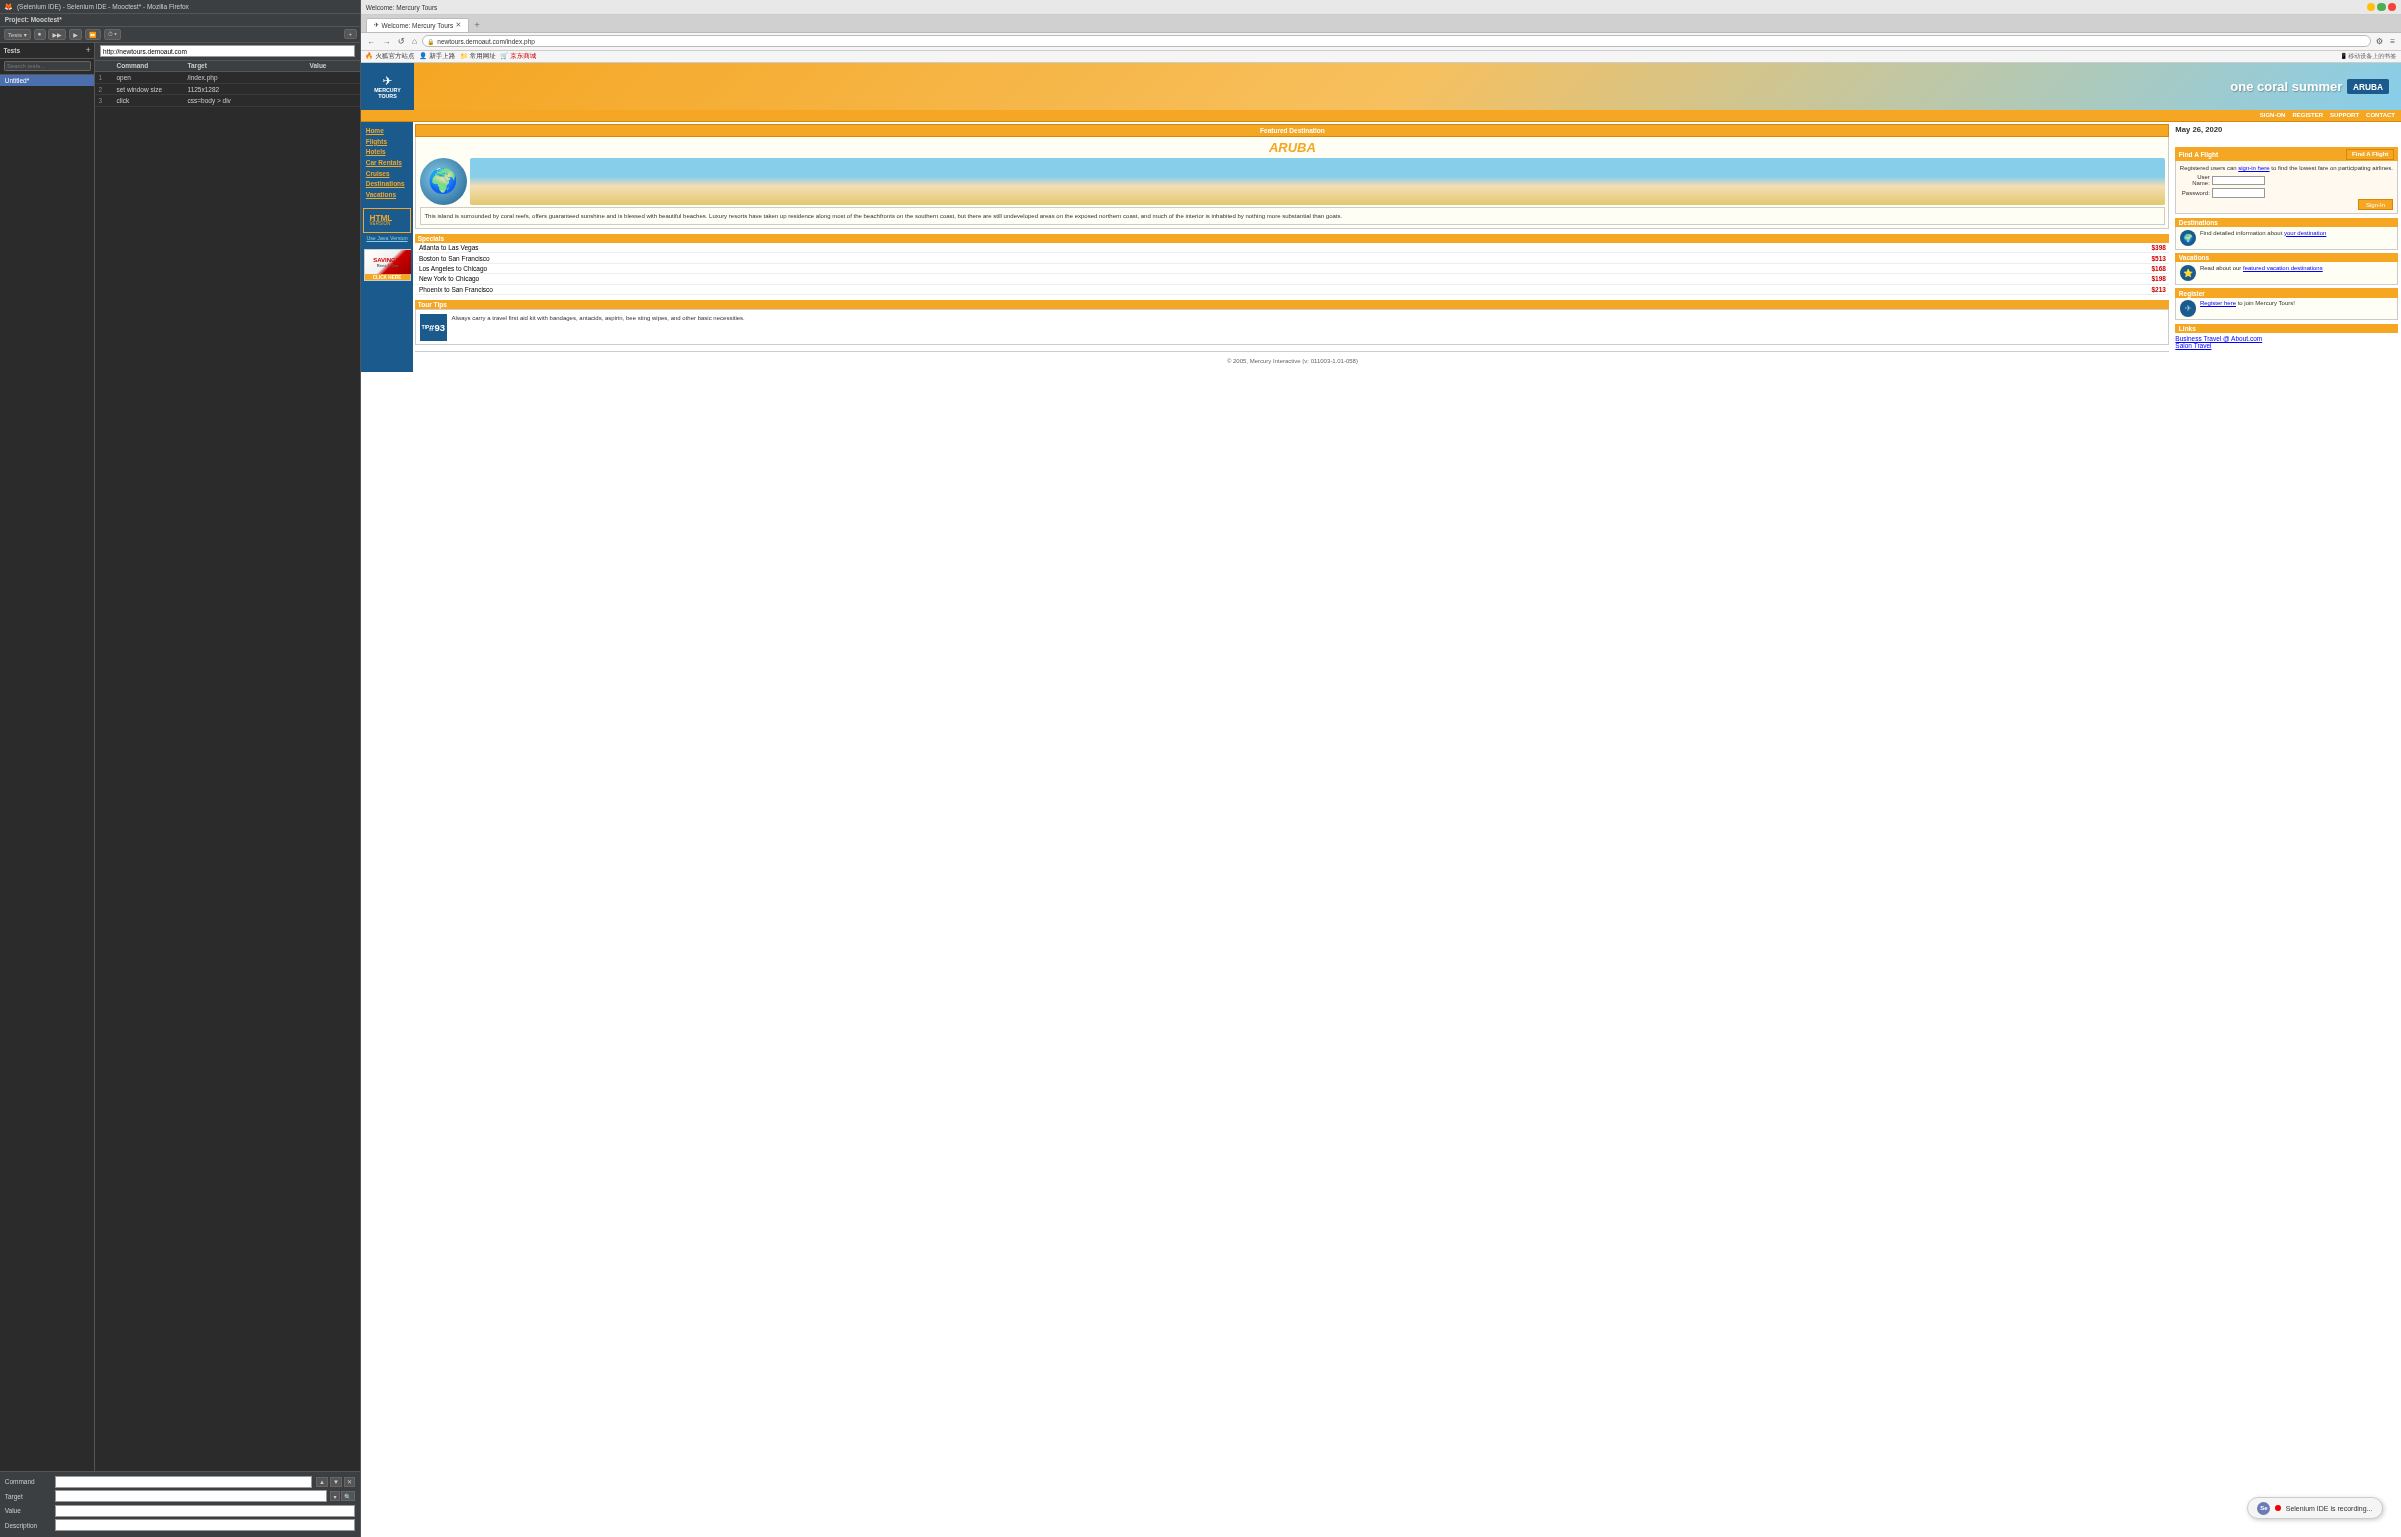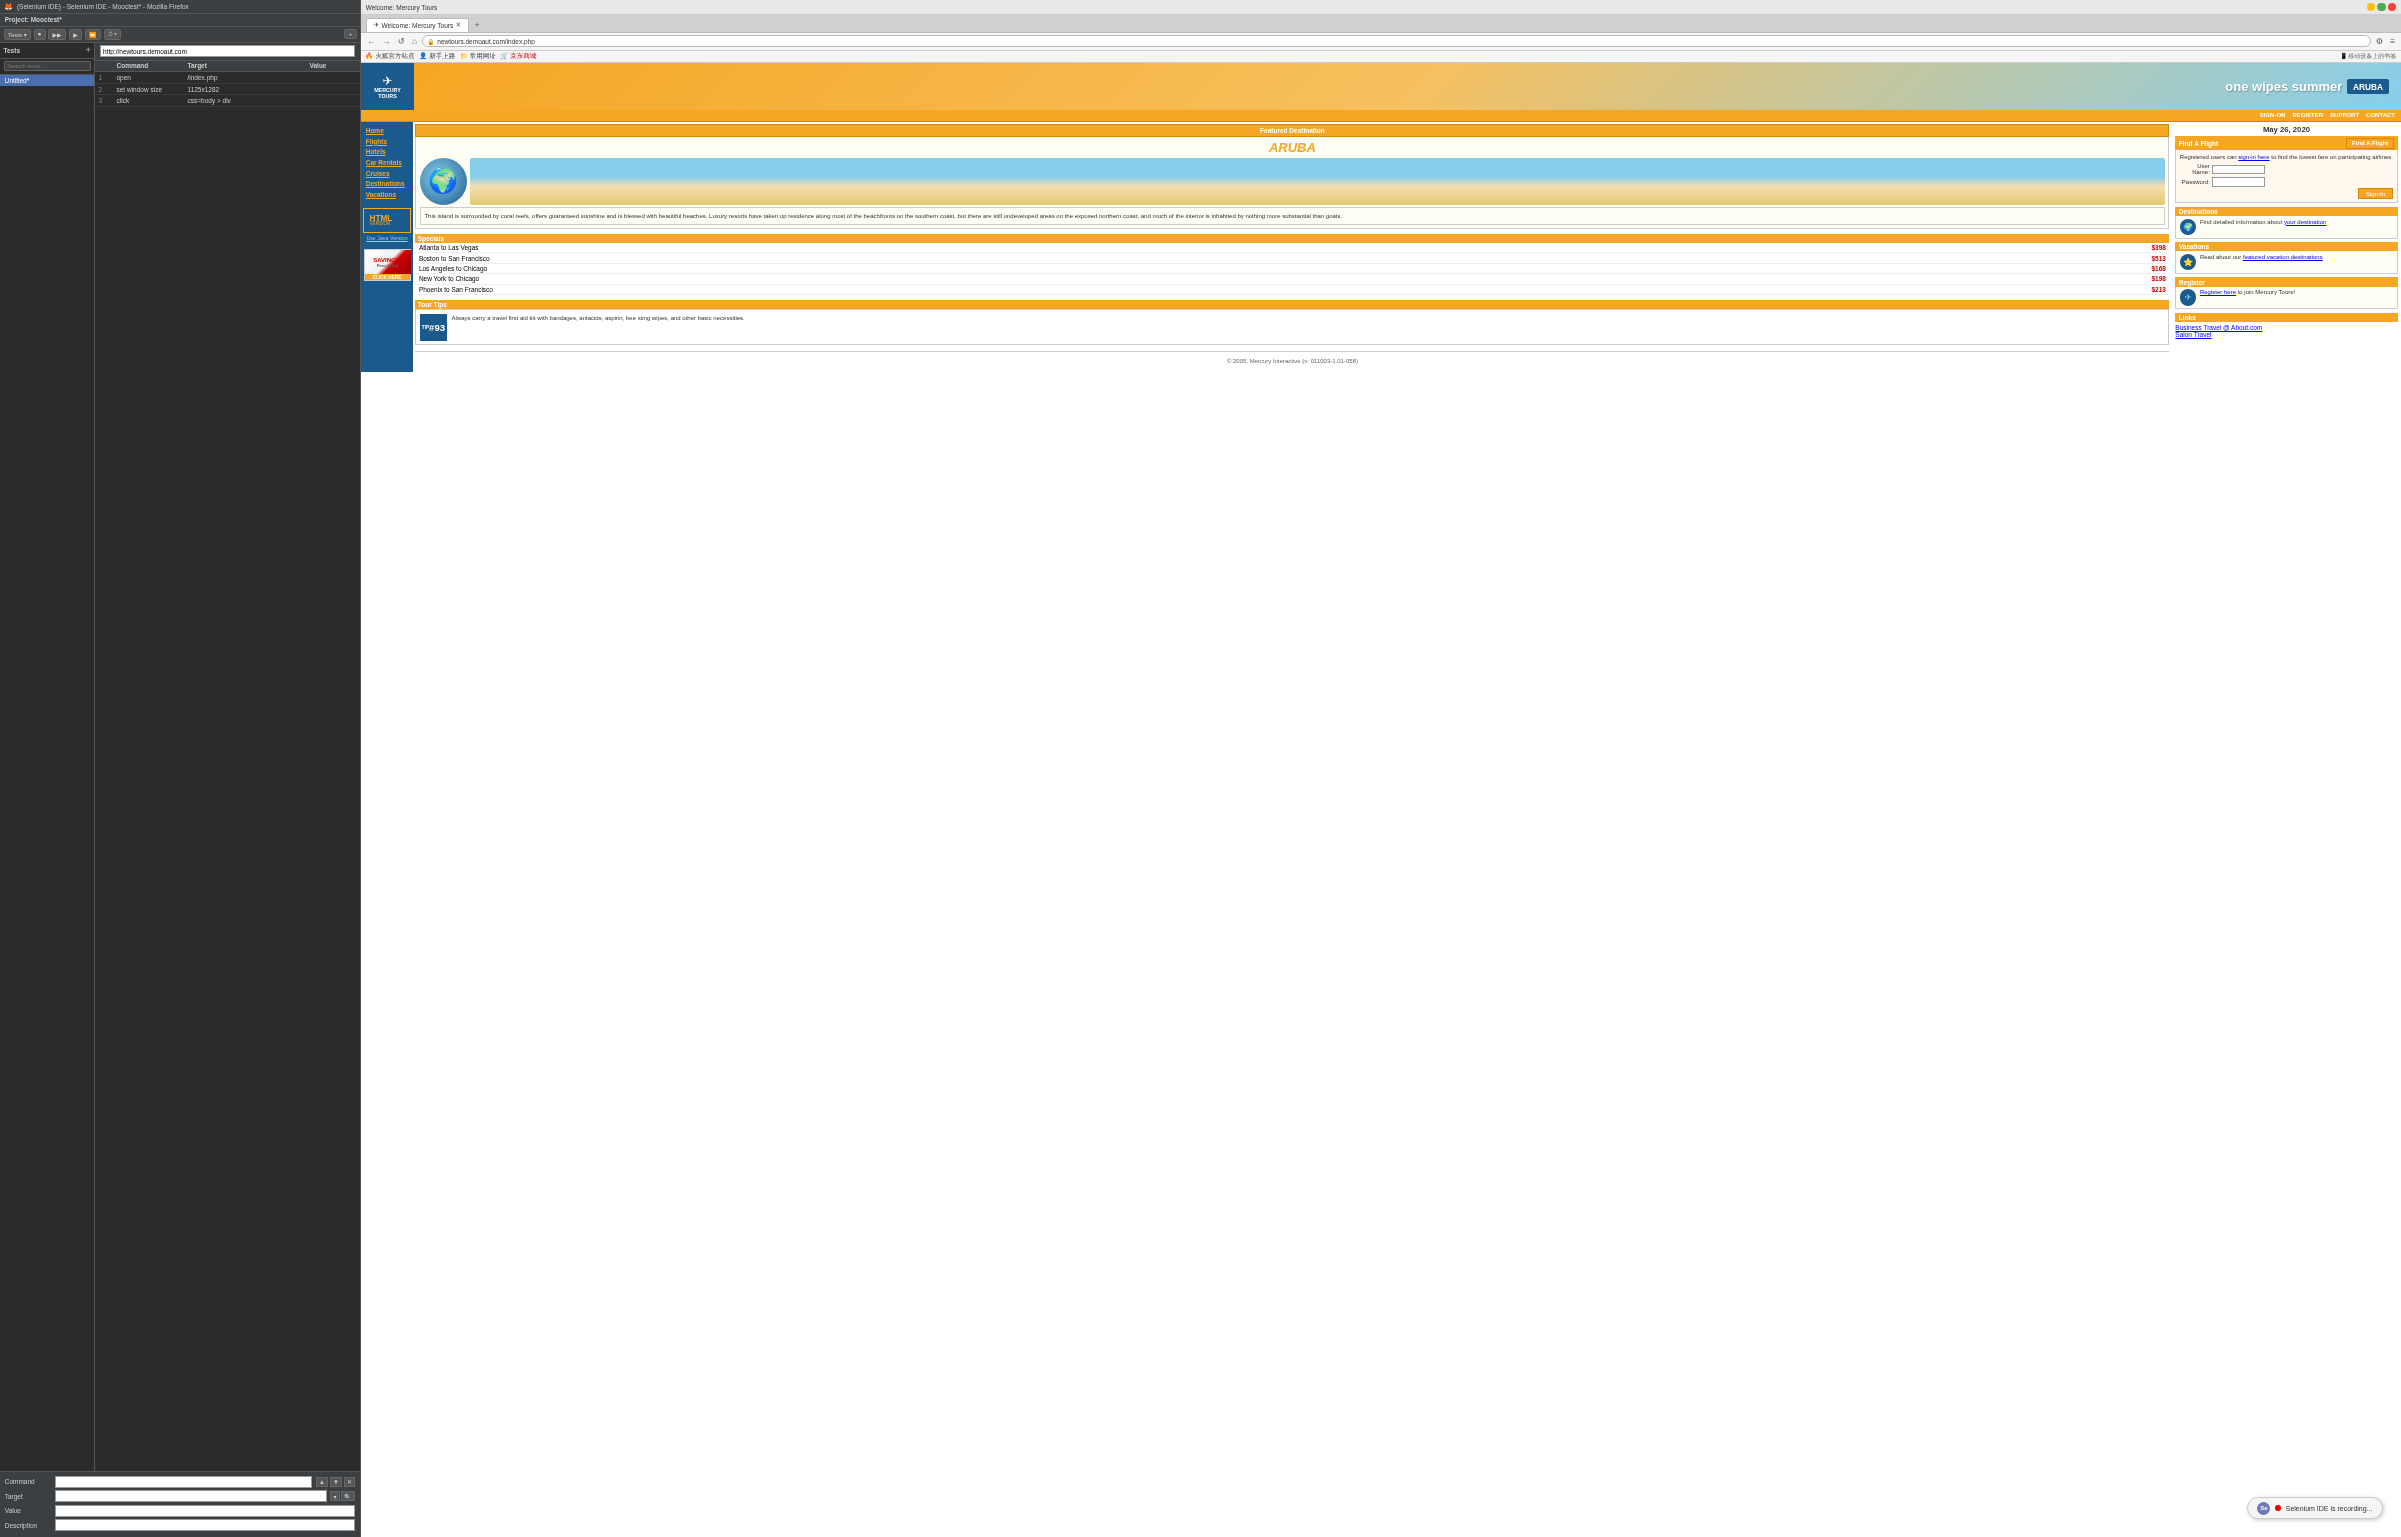--- a/index.html
+++ b/index.html
@@ -688,25 +688,25 @@
     }
 
     
     .right-panel {
       background: #fff;
       padding: 3.5px;
       min-width: 95px;
     }
 
     .date-display {
-      text-align: center;
+      text-align: left;
       font-size: 7.7px;
       font-weight: bold;
       color: #333;
-      margin-bottom: 2px;
+      margin-bottom: 13px;
     }
 
     .find-flight-header {
       background: #f5a623;
       color: #fff;
       font-size: 6.5px;
       font-weight: bold;
       padding: 1.8px 3.5px;
       display: flex;
       align-items: center;
@@ -990,21 +990,21 @@
 
   <div class="browser-content">
     <div class="mercury-page">
 
       <div class="mercury-banner">
         <div class="mercury-logo">
           <div class="mercury-logo-icon">✈</div>
           <div class="mercury-logo-text">MERCURY<br>TOURS</div>
         </div>
         <div class="mercury-banner-img">
-          <span class="mercury-banner-text">one wipes summer</span>
+          <span class="mercury-banner-text">one coral summer</span>
           <span class="aruba-badge">ARUBA</span>
         </div>
       </div>
 
       <div class="mercury-nav-bar">
         <a class="mercury-nav-link">SIGN-ON</a>
         <a class="mercury-nav-link">REGISTER</a>
         <a class="mercury-nav-link">SUPPORT</a>
         <a class="mercury-nav-link">CONTACT</a>
       </div>

